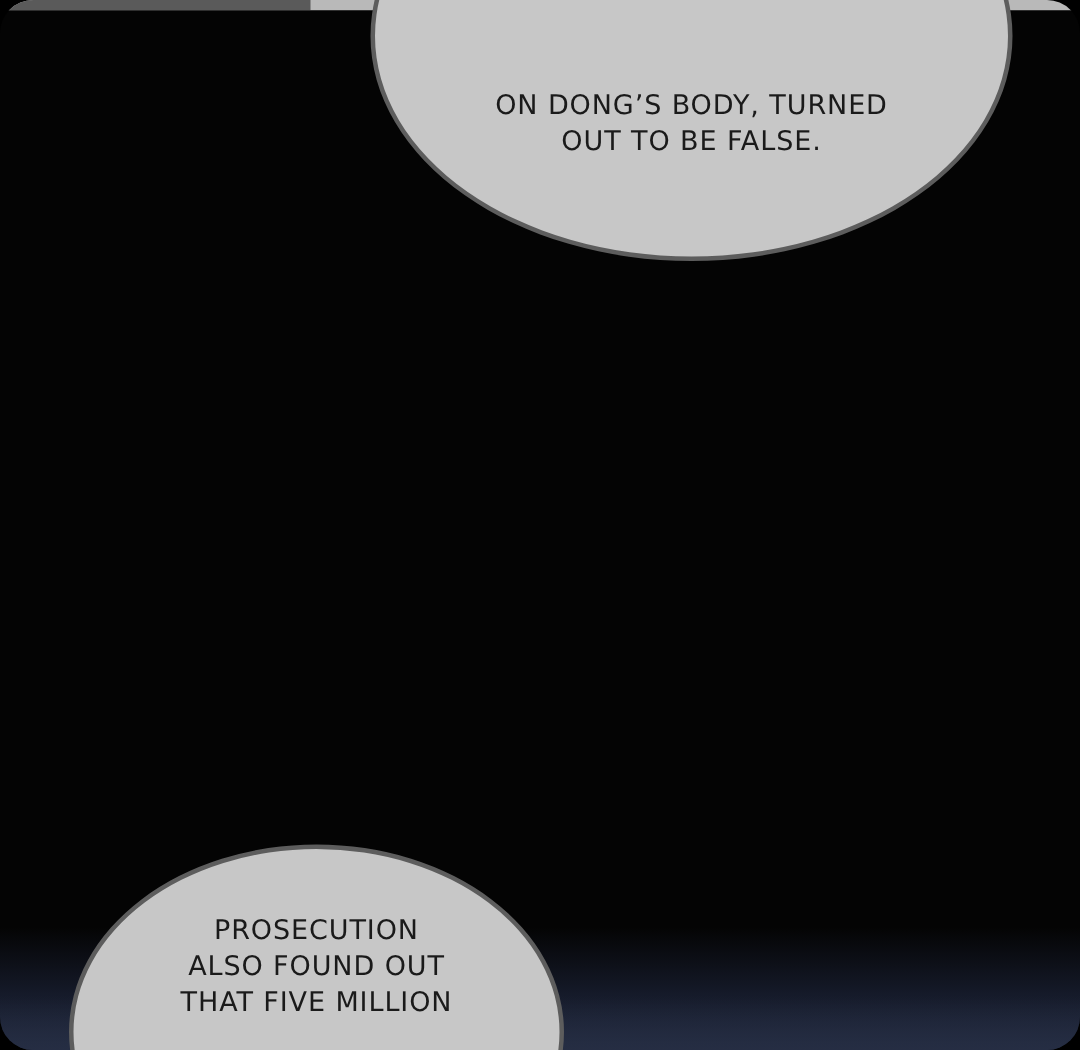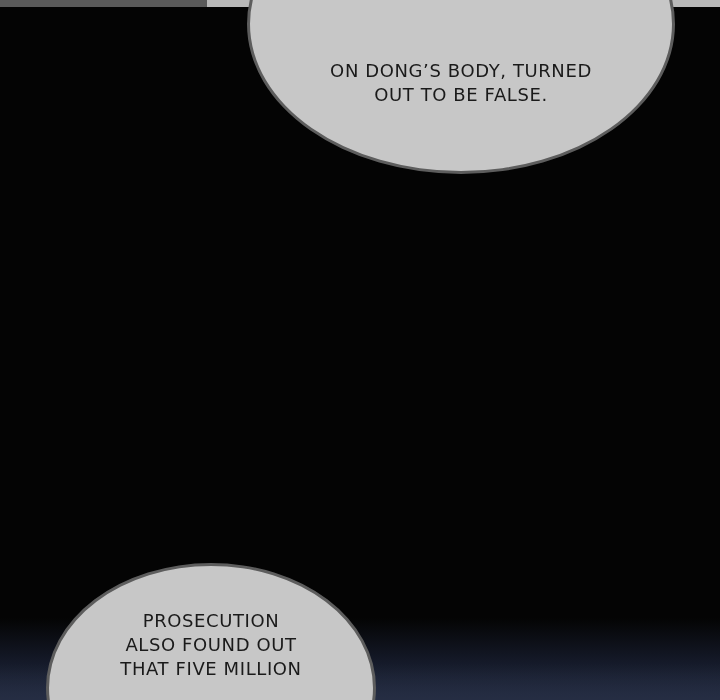--- a/index.html
+++ b/index.html
@@ -11,20 +11,21 @@
     width: 720px;
     height: 700px;
     overflow: hidden;
     font-family: "DejaVu Sans", sans-serif;
   }
   .panel {
     position: relative;
     width: 720px;
     height: 700px;
     overflow: hidden;
+    border-radius: 22px;
   }
   
   .top-strip {
     position: absolute;
     left: 0;
     top: 0;
     width: 720px;
     height: 7px;
     background: #b9b9b9;
   }

